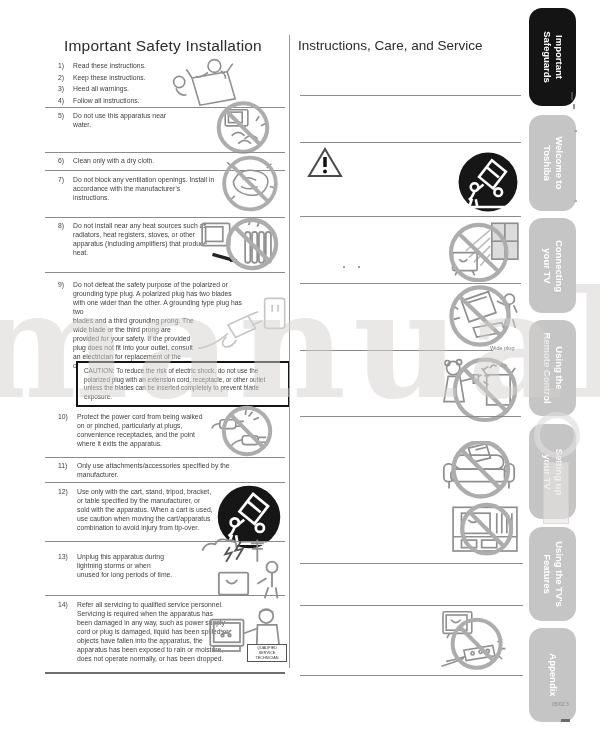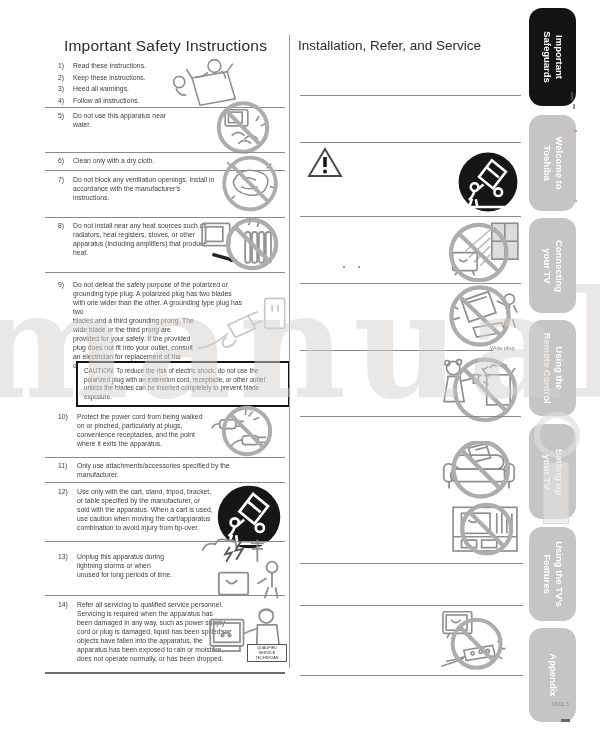--- a/index.html
+++ b/index.html
@@ -39,21 +39,21 @@
   .dot{position:absolute;width:2px;height:2px;background:#7d7d7d;border-radius:50%;}
   .mark{position:absolute;background:#9b8f8f;}
   .tinytext{position:absolute;font-size:5px;color:#777;}
   svg{display:block;}
 </style>
 </head>
 <body>
 
 <div id="page">
 
-  <div class="abs ltitle" style="left:64px;top:37px;">Important Safety Instructions</div>
+  <div class="abs ltitle" style="left:64px;top:37px;">Important Safety Installation</div>
 
   <div class="abs" style="left:58px;top:61px;width:120px;">
     <div class="item" style="margin-bottom:2.5px;">
         <span class="num">1)</span>
         <span class="txt">Read these instructions.</span>
       </div>
     <div class="item" style="margin-bottom:2.5px;">
         <span class="num">2)</span>
         <span class="txt">Keep these instructions.</span>
       </div>
@@ -267,21 +267,21 @@
     </g>
   </svg>
   <div class="badge" style="left:247px;top:644px;width:36px;">QUALIFIED
 SERVICE
 TECHNICIAN</div>
 
   <div class="hr hrd" style="left:45px;top:672px;width:240px;"></div>
 
   <div class="vline" style="left:289px;top:35px;height:633px;"></div>
 
-  <div class="abs rtitle" style="left:298px;top:38px;">Installation, Refer, and Service</div>
+  <div class="abs rtitle" style="left:298px;top:38px;">Instructions, Care, and Service</div>
 
   <div class="hr" style="left:300px;top:95px;width:221px;"></div>
   <div class="hr" style="left:300px;top:142px;width:221px;"></div>
 
   <svg class="abs" style="left:307px;top:146px;" width="36" height="33" viewBox="0 0 36 33">
     <polygon points="18,3 34,30 2,30" fill="#fff" stroke="#4a4a4a" stroke-width="2"></polygon>
     <line x1="18" y1="11" x2="18" y2="21" stroke="#111" stroke-width="3.5"></line>
     <circle cx="18" cy="25.5" r="2" fill="#111"></circle>
   </svg>
 

